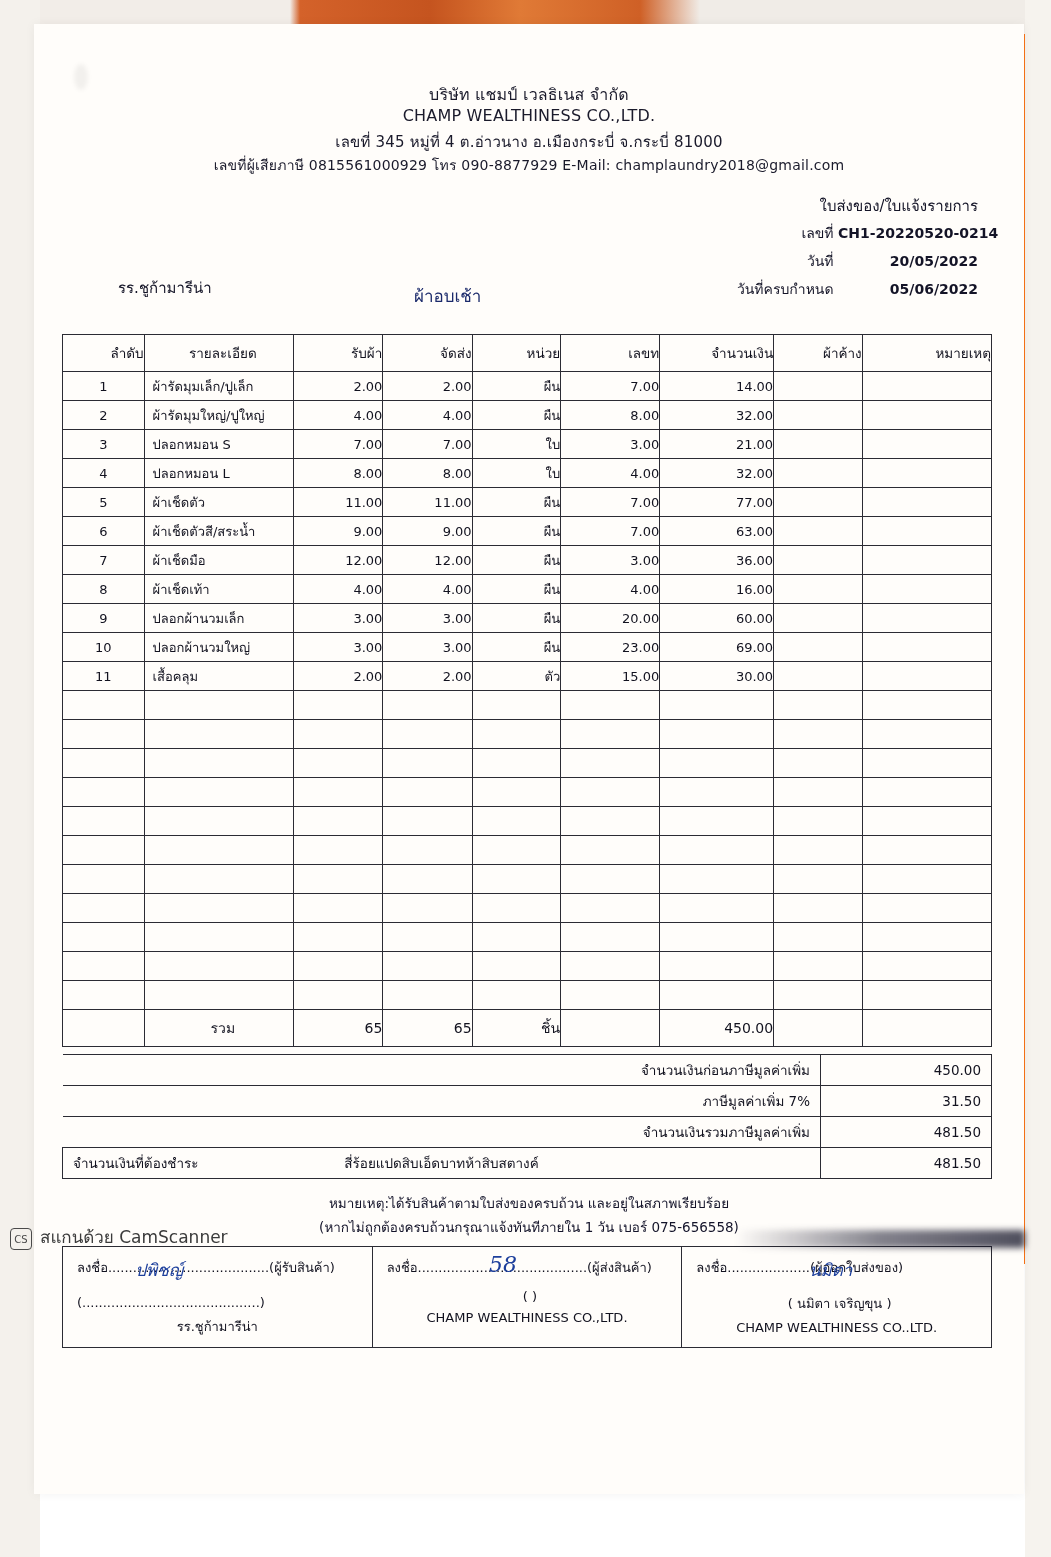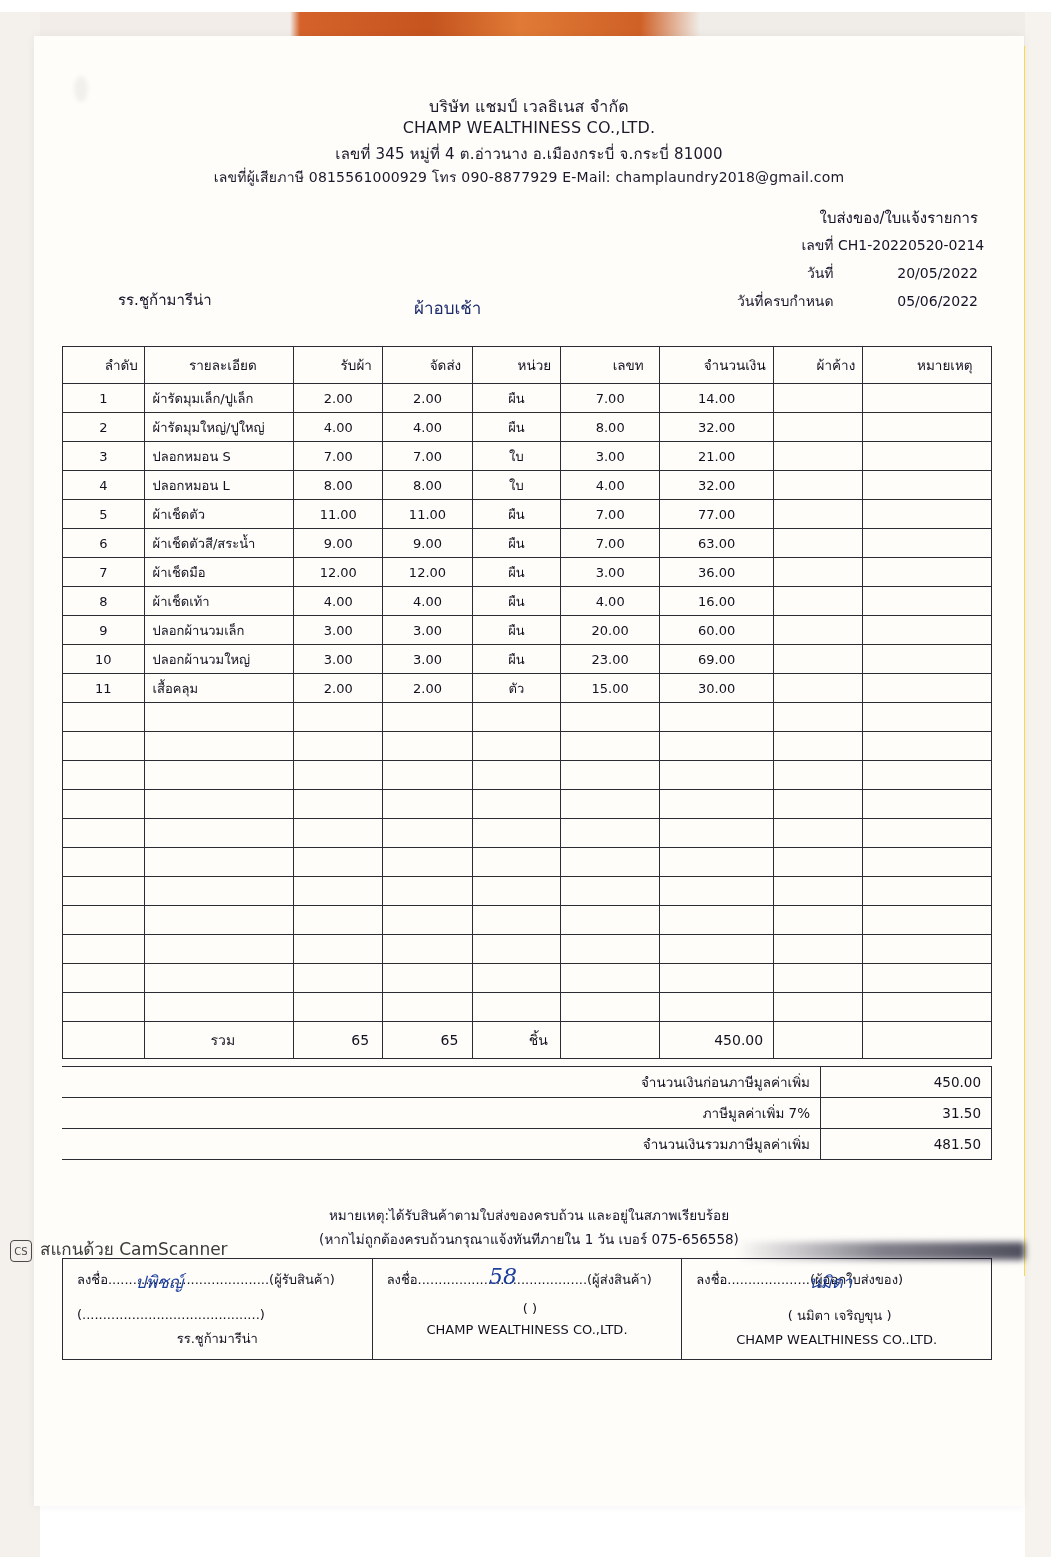--- a/index.html
+++ b/index.html
@@ -9,24 +9,24 @@
   body {
     width: 1051px;
     height: 1557px;
     background: #ffffff;
     font-family: "DejaVu Sans", sans-serif;
     position: relative;
     overflow: hidden;
   }
   #page {
     position: absolute;
-    left: 0; top: 12px;
+    left: 0; top: 0;
     width: 1051px;
     height: 1264px;
-    background: #fde047;
+    background: #f97316;
   }
   
   .paper-edge-top {
     position: absolute;
     left: 0; top: 0;
     width: 1051px;
     height: 34px;
     background: linear-gradient(90deg,
       #f2ede8 0px, #f2ede8 290px,
       #d4622a 300px, #c5541f 430px,
@@ -76,21 +76,21 @@
     color: #141427;
   }
   .meta {
     position: absolute;
     right: 46px;
     font-size: 14px;
     color: #141427;
     white-space: nowrap;
   }
   .meta .lbl { display: inline-block; width: 130px; text-align: right; }
-  .meta .val { display: inline-block; width: 140px; text-align: right; }
+  .meta .val { display: inline-block; width: 140px; text-align: right; font-weight: bold; }
   .meta.m1 { top: 198px; }
   .meta.m2 { top: 226px; }
   .meta.m3 { top: 254px; }
 
   .customer {
     position: absolute;
     left: 84px;
     top: 252px;
     font-size: 15px;
     color: #141427;
@@ -115,34 +115,34 @@
   table.items th, table.items td {
     border: 1px solid #2b2b33;
     padding: 0;
     height: 28px;
     vertical-align: middle;
   }
   table.items thead th {
     height: 36px;
     font-weight: normal;
     font-size: 13.5px;
-    text-align: center;
+    text-align: right;
     padding-left: 36px;
   }
   .c-no    { width: 52px;  text-align: center; }
   .c-desc  { width: 242px; text-align: left; padding-left: 8px !important; }
   .c-recv  { width: 80px;  text-align: center; }
   .c-send  { width: 80px;  text-align: center; }
   .c-unit  { width: 68px;  text-align: center; }
   .c-price { width: 96px;  text-align: center; }
   .c-amt   { width: 96px;  text-align: center; }
   .c-pend  { width: 82px;  text-align: center; }
   .c-rem   { width: 134px; text-align: center; }
 
-  td.num { text-align: center; }
+  td.num { text-align: right; }
   tr.filler td { height: 28px; }
   tr.total-row td { height: 36px; font-size: 14px; padding-left: 44px; }
   .total-label { text-align: center; }
 
   .summary {
     position: absolute;
     left: 28px;
     width: 930px;
     border-collapse: collapse;
     font-size: 13.5px;
@@ -542,20 +542,27 @@
           <tr>
         <td class="sum-lbl">จำนวนเงินก่อนภาษีมูลค่าเพิ่ม</td>
         <td class="sum-val">450.00</td>
       </tr>
       <tr>
         <td class="sum-lbl">ภาษีมูลค่าเพิ่ม 7%</td>
         <td class="sum-val">31.50</td>
       </tr>
       <tr>
         <td class="sum-lbl">จำนวนเงินรวมภาษีมูลค่าเพิ่ม</td>
+        <td class="sum-val">481.50</td>
+      </tr>
+      <tr>
+        <td style="text-align:left; position:relative;">
+          <span style="position:absolute; left:10px;">จำนวนเงินที่ต้องชำระ</span>
+          <span style="display:block; text-align:center;">สี่ร้อยแปดสิบเอ็ดบาทห้าสิบสตางค์</span>
+        </td>
         <td class="sum-val">481.50</td>
       </tr>
     </tbody>
       </table>
 
     <div class="remark" style="top:1168px;">หมายเหตุ:ได้รับสินค้าตามใบส่งของครบถ้วน และอยู่ในสภาพเรียบร้อย</div>
     <div class="remark" style="top:1192px;">(หากไม่ถูกต้องครบถ้วนกรุณาแจ้งทันทีภายใน 1 วัน   เบอร์ 075-656558)</div>
 
     <table class="signs" style="top:1222px;">
       <tbody>

